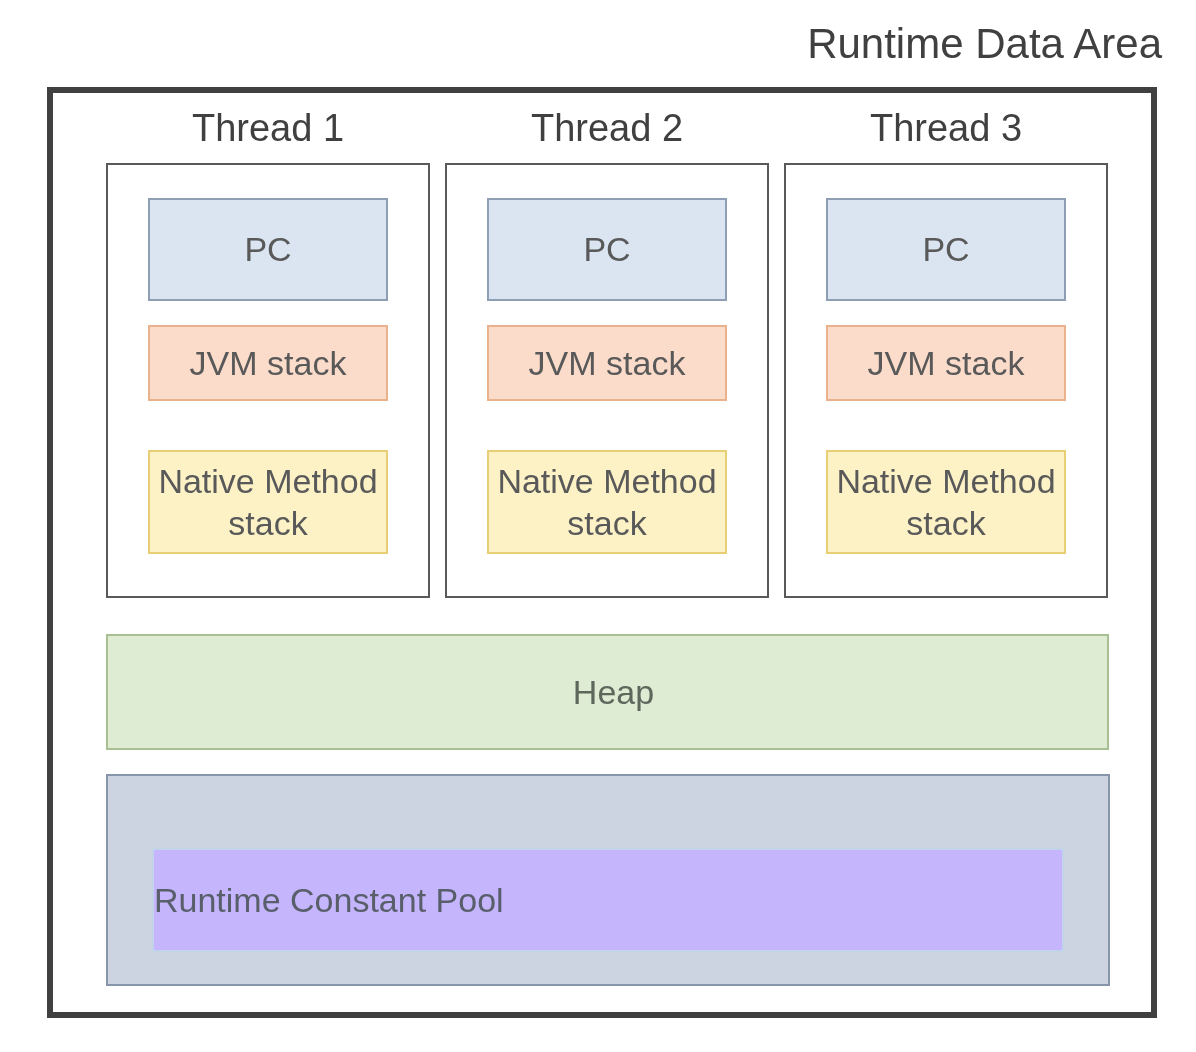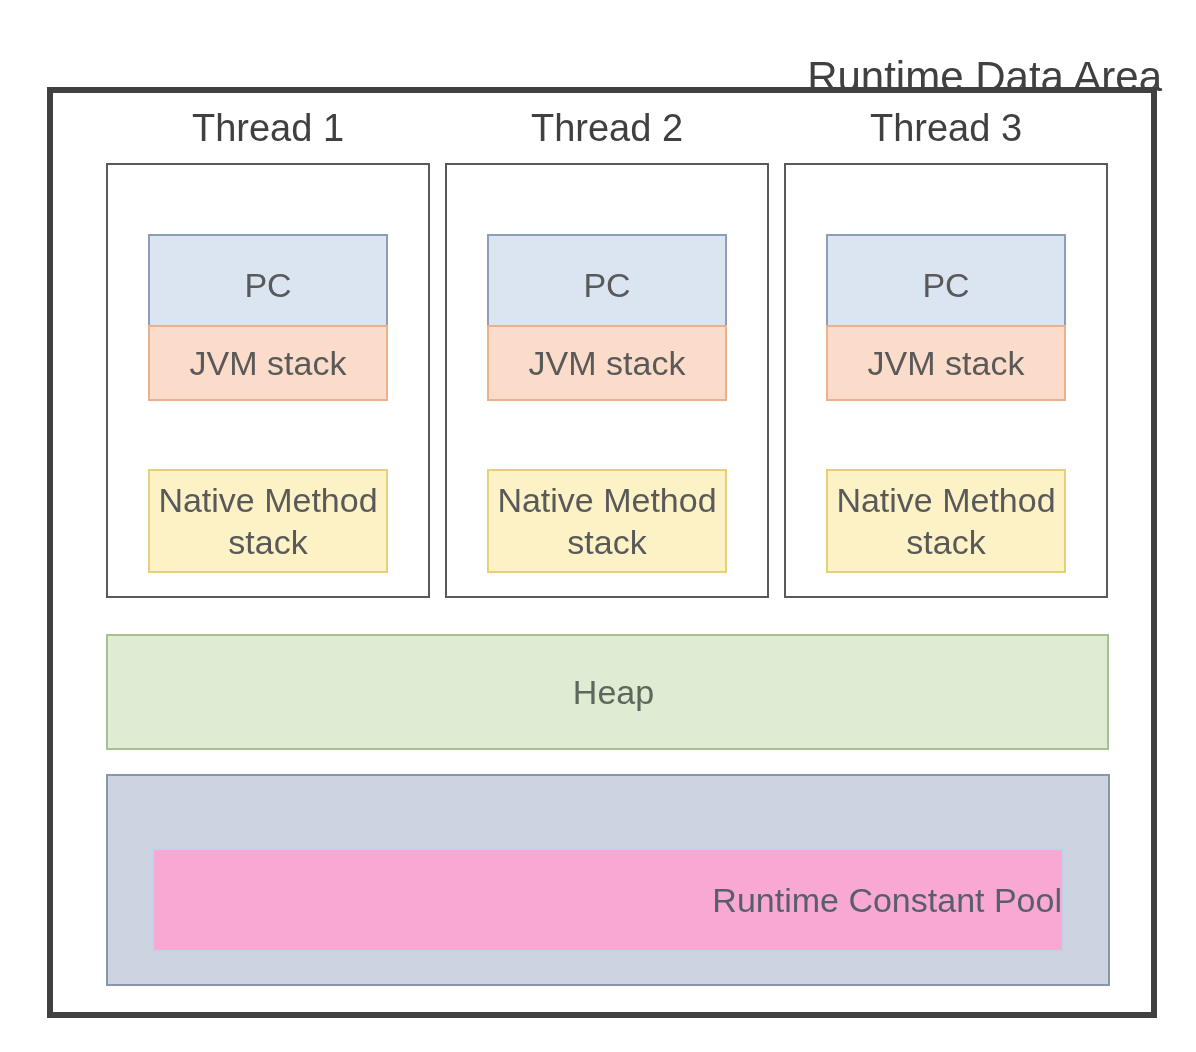--- a/index.html
+++ b/index.html
@@ -15,21 +15,20 @@
     background: #ffffff;
     overflow: hidden;
   }
   .diagram-title {
     position: absolute;
     top: 20px;
     right: 34px;
     font-size: 42px;
     color: #404040;
     white-space: nowrap;
-    margin-top: 33px;
   }
   .outer-box {
     position: absolute;
     left: 47px;
     top: 87px;
     width: 1110px;
     height: 931px;
     border: 6px solid #404040;
     background: #ffffff;
     box-sizing: border-box;
@@ -69,30 +68,29 @@
     text-align: center;
     font-size: 34px;
     line-height: 1.25;
     color: #595959;
   }
   .pc-box {
     top: 33px;
     height: 103px;
     background: #dbe5f1;
     border: 2px solid #8e9fb5;
-    margin-top: 36px;
   }
   .jvm-box {
     top: 160px;
     height: 76px;
     background: #fbdcca;
     border: 2px solid #eab28c;
   }
   .native-box {
-    top: 304px;
+    top: 285px;
     height: 104px;
     background: #fdf2c6;
     border: 2px solid #e8cf76;
     padding: 0 8px;
   }
   .heap-box {
     position: absolute;
     left: 53px;
     top: 541px;
     width: 1003px;
@@ -125,26 +123,26 @@
     text-align: center;
     font-size: 34px;
     color: #565d68;
   }
   .rcp-box {
     position: absolute;
     left: 44px;
     top: 72px;
     width: 912px;
     height: 104px;
-    background: #f9a8d4;
+    background: #c4b5fd;
     border: 2px solid #c3d3e8;
     box-sizing: border-box;
     display: flex;
     align-items: center;
-    justify-content: flex-end;
+    justify-content: flex-start;
     font-size: 34px;
     color: #595f6a;
   }
 </style>
 </head>
 <body>
 
 <div class="stage">
 
   <div class="diagram-title">Runtime Data Area</div>

